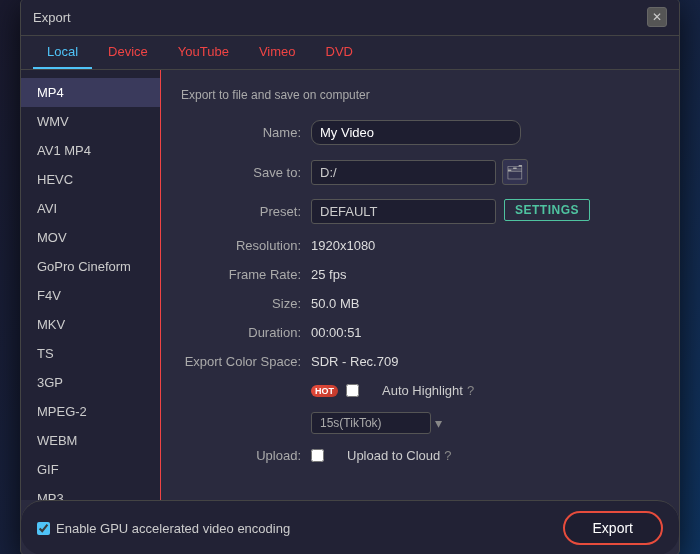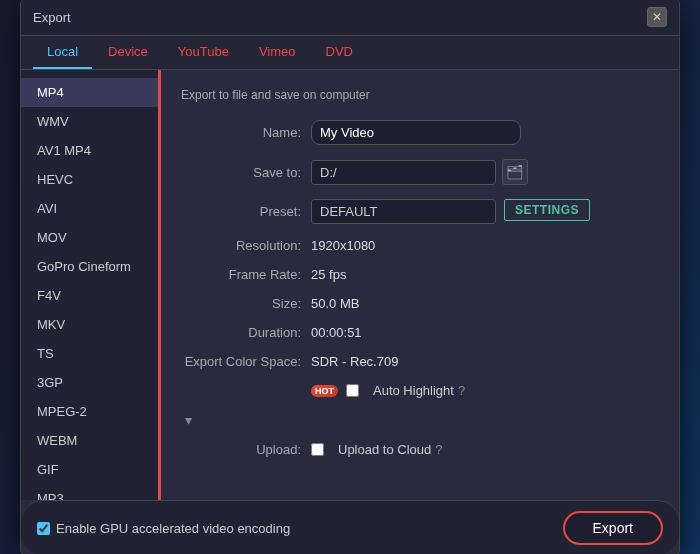--- a/index.html
+++ b/index.html
@@ -74,21 +74,21 @@
       color: #4fc3f7;
       border-bottom: 2px solid #4fc3f7;
     }
     .content-area {
       display: flex;
       height: 430px;
     }
     .left-panel {
       width: 140px;
       background: #222235;
-      border-right: 3px solid #ef4444;
+      border-right: 1px solid #ef4444;
       padding: 8px 0;
       overflow-y: auto;
     }
     .format-item {
       padding: 7px 16px;
       font-size: 13px;
       color: #ccc;
       cursor: pointer;
     }
     .format-item.active {
@@ -194,21 +194,21 @@
       color: #fff;
       font-size: 9px;
       font-weight: bold;
       padding: 1px 4px;
       border-radius: 6px;
       margin-right: 8px;
     }
     .checkbox-label {
       display: flex;
       align-items: center;
-      gap: 14px;
+      gap: 23px;
       color: #ccc;
       font-size: 13px;
       cursor: pointer;
     }
     .checkbox-label input { cursor: pointer; }
     .help-icon {
       color: #888;
       font-size: 13px;
       cursor: pointer;
       margin-left: 4px;
@@ -355,20 +355,23 @@
           <span class="hot-badge">HOT</span>
           <label class="checkbox-label">
             <input type="checkbox" style="">
             <span>Auto Highlight</span>
           </label>
           <span class="help-icon">?</span>
         </div>
       </div>
 
       <div class="form-row" style="margin-bottom:14px;">
+        <select class="tiktok-select" style="margin-left:130px;width:120px;">
+          <option>15s(TikTok)</option>
+        </select>
         <span style="color:#888;font-size:14px;margin-left:4px;">▾</span>
       </div>
 
       <div class="form-row upload-row">
         <span class="form-label">Upload:</span>
         <label class="checkbox-label">
           <input type="checkbox" style="">
           <span>Upload to Cloud</span>
         </label>
         <span class="help-icon">?</span>

